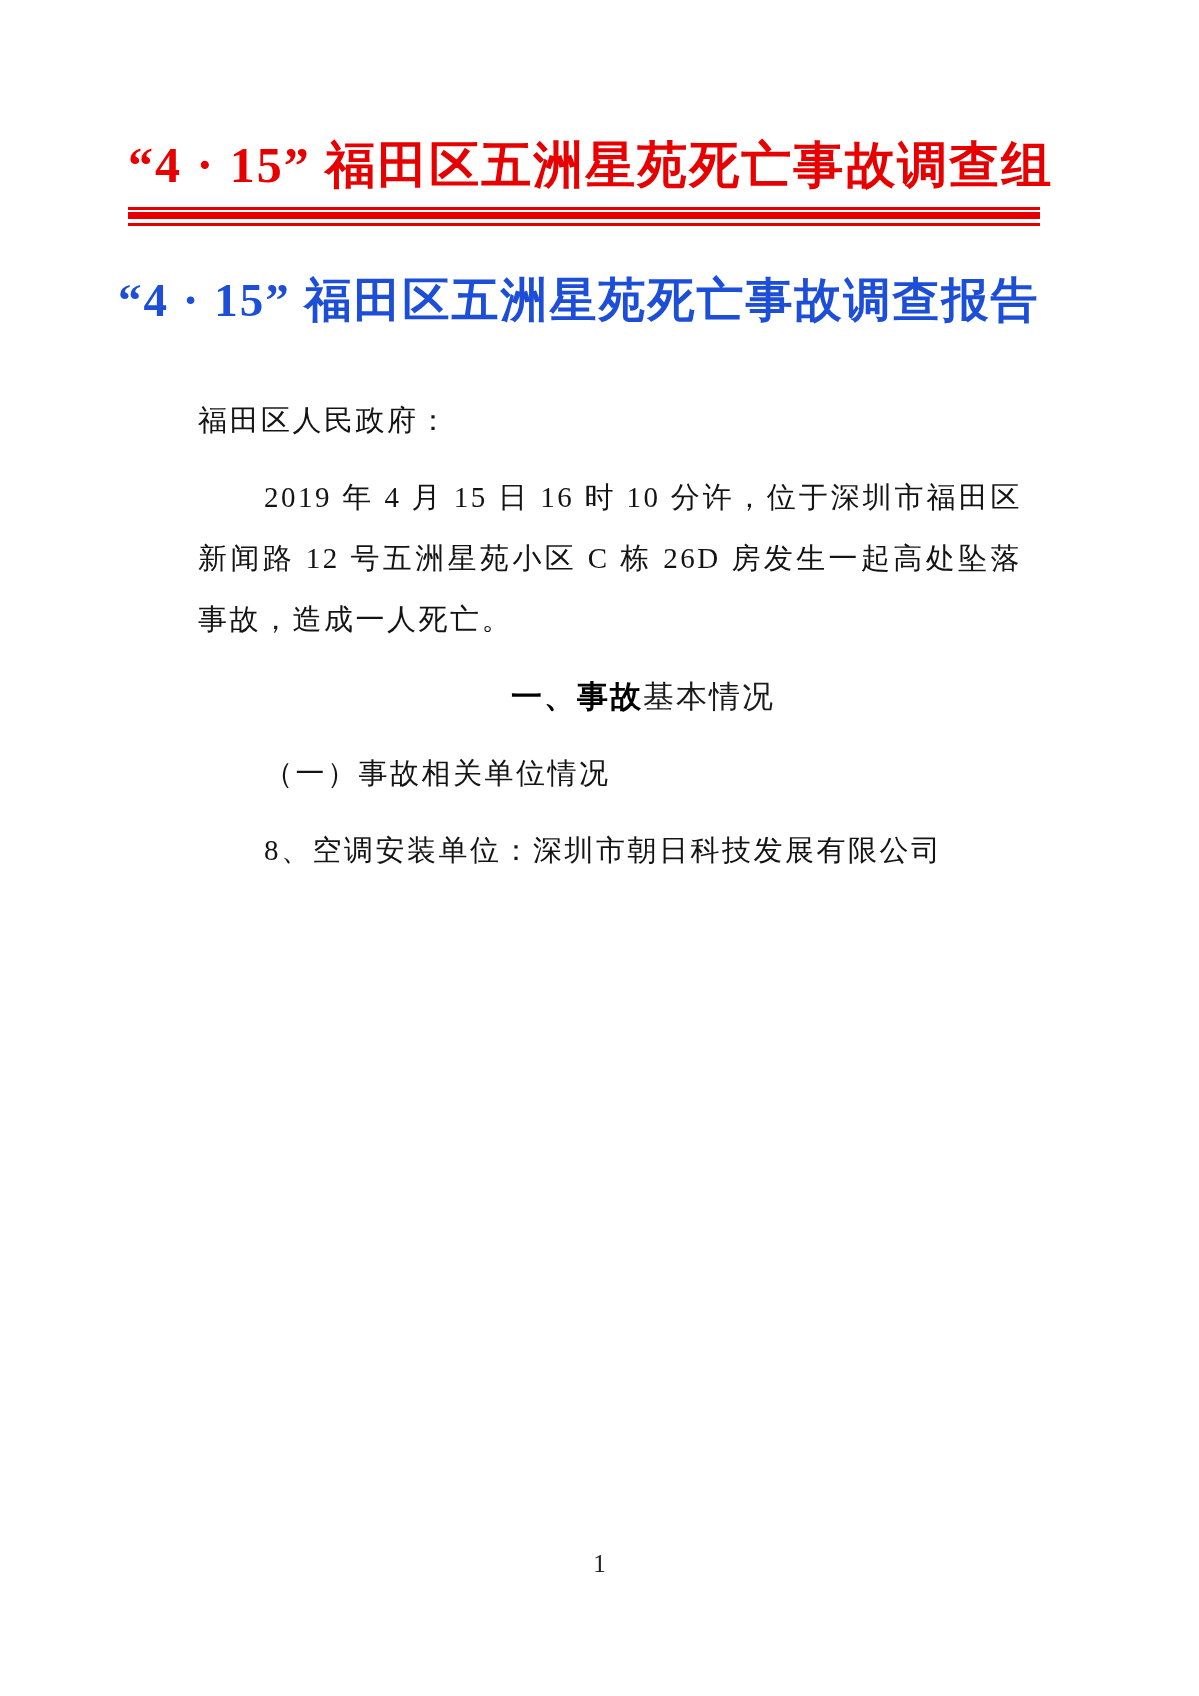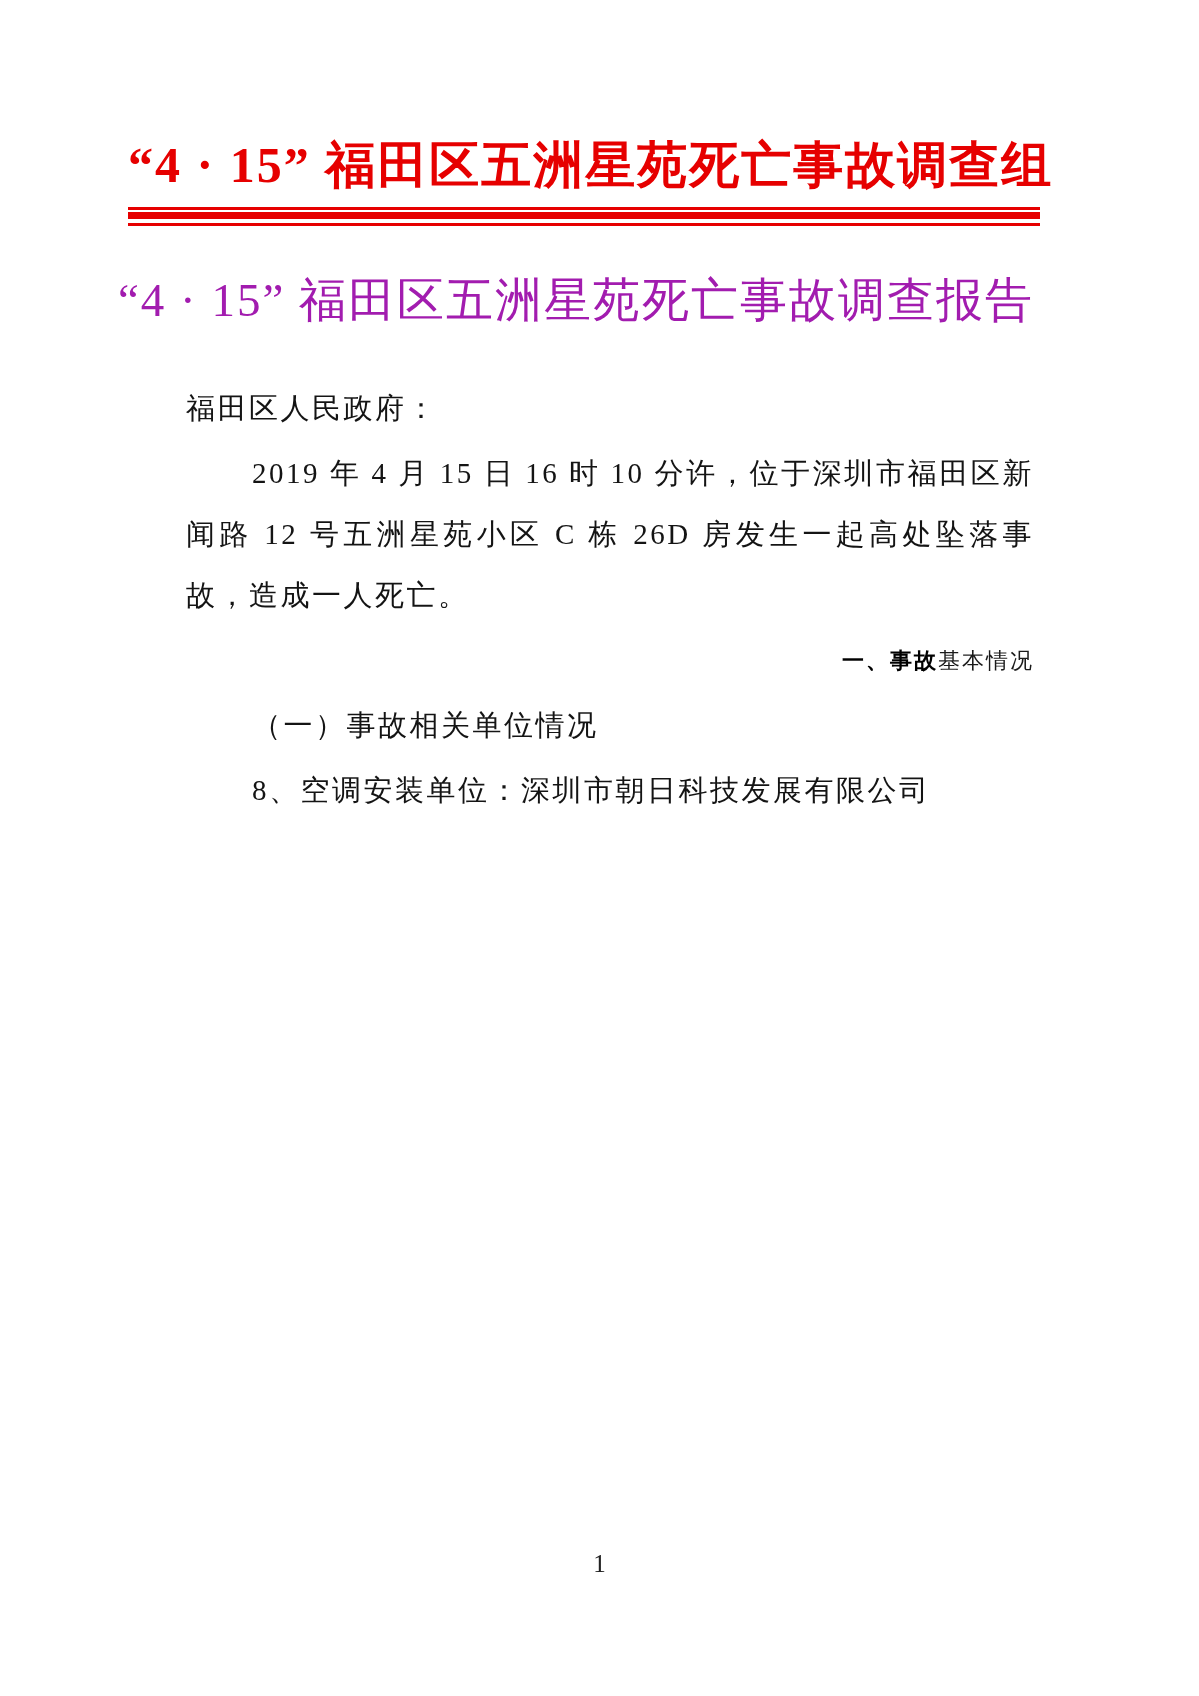--- a/index.html
+++ b/index.html
@@ -45,57 +45,57 @@
   .red-rule .gap-b    { height: 4px; background: transparent; }
   .red-rule .stripe-c { height: 3px; background: #e60000; }
 
   
   .doc-title {
     position: absolute;
     left: 118px;
     top: 270px;
     width: 880px;
     text-align: center;
-    color: #a21caf;
-    font-weight: normal;
+    color: #1d4ed8;
+    font-weight: bold;
     font-size: 47px;
     line-height: 60px;
     letter-spacing: 2px;
     white-space: nowrap;
   }
 
   
   .body-block {
     position: absolute;
     left: 182px;
     top: 374px;
     width: 856px;
     font-size: 29px;
     line-height: 61px;
     letter-spacing: 2.5px;
     text-align: justify;
     color: #141414;
   }
   .body-block p {
-    margin: 4px;
+    margin: 16px;
     padding: 0;
   }
   .para-indent {
     text-indent: 66px;
   }
 
   
   .section-heading {
     margin: 0;
     text-indent: 66px;
     font-family: "Liberation Sans", "DejaVu Sans", sans-serif;
-    font-size: 22px;
+    font-size: 31px;
     letter-spacing: 2px;
     line-height: 61px;
-    text-align: right;
+    text-align: center;
   }
   .section-heading .heading-bold {
     font-weight: bold;
     color: #000000;
   }
   .section-heading .heading-rest {
     font-weight: normal;
     color: #1a1a1a;
   }
 

